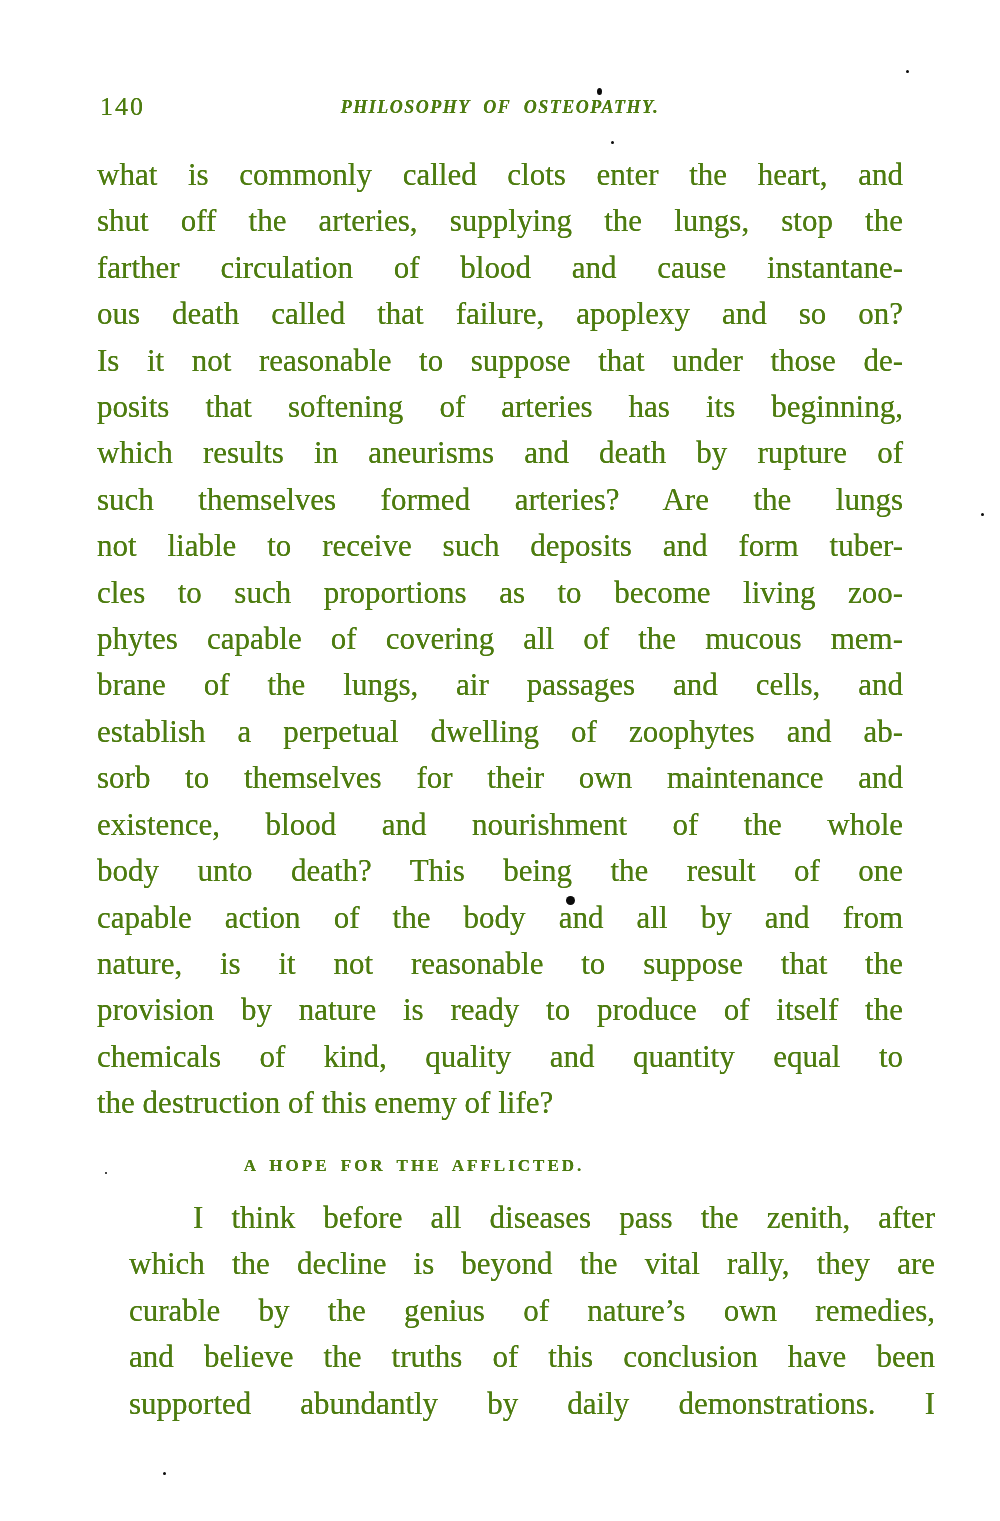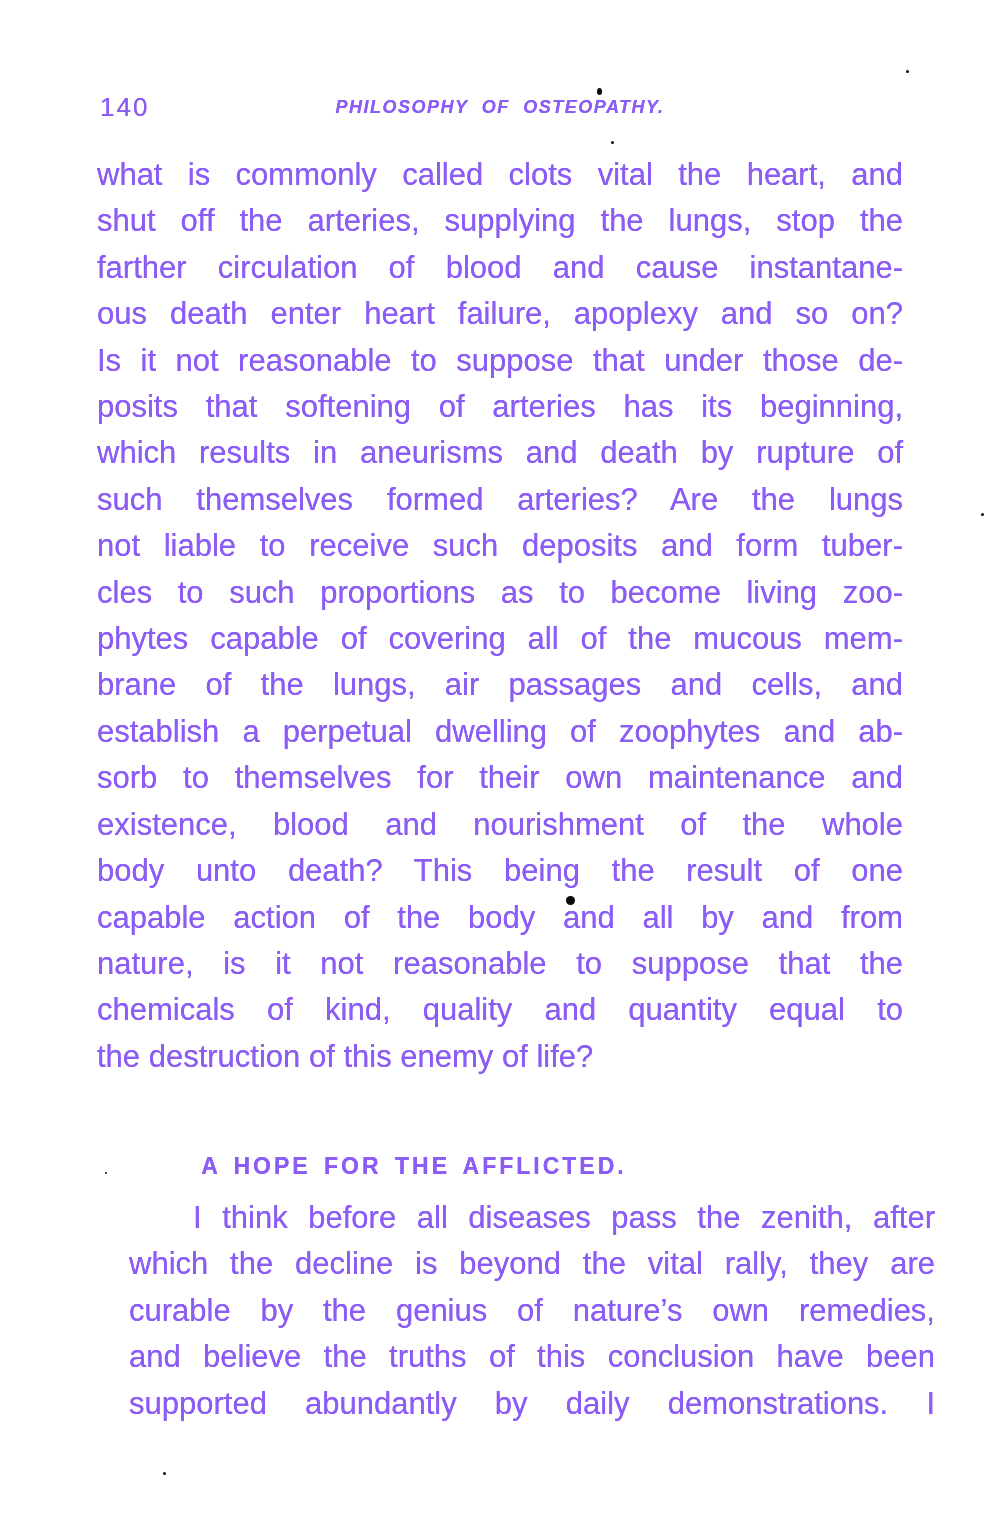--- a/index.html
+++ b/index.html
@@ -6,22 +6,22 @@
     margin: 0;
     padding: 0;
     background: #ffffff;
   }
   .page {
     position: relative;
     width: 1000px;
     height: 1521px;
     background: #ffffff;
     overflow: hidden;
-    font-family: Liberation Sans, sans-serif;
-    color: #8b5cf6;
+    font-family: Liberation Serif, serif;
+    color: #4d7c0f;
   }
   
   .header {
     position: absolute;
     top: 90px;
     left: 0;
     width: 1000px;
     height: 34px;
     line-height: 34px;
   }
@@ -68,21 +68,21 @@
     text-indent: 64px;
   }
   
   .section-heading {
     position: absolute;
     top: 1152px;
     left: 0;
     width: 828px;
     line-height: 28px;
     text-align: center;
-    font-size: 23px;
+    font-size: 17px;
     font-weight: bold;
     letter-spacing: 3px;
     word-spacing: 4px;
     text-shadow: 0 0 0.5px currentColor;
   }
   
   .speck {
     position: absolute;
     background: #0b0b0b;
     border-radius: 50%;
@@ -92,38 +92,39 @@
 <body>
 
 <div class="page">
 
   <div class="header">
     <span class="pagenum">140</span>
     <div class="title">PHILOSOPHY OF OSTEOPATHY.</div>
   </div>
 
   <div class="body-text para1">
-      <div class="line">what is commonly called clots vital the heart, and</div>
+      <div class="line">what is commonly called clots enter the heart, and</div>
       <div class="line">shut off the arteries, supplying the lungs, stop the</div>
       <div class="line">farther circulation of blood and cause instantane-</div>
-      <div class="line">ous death enter heart failure, apoplexy and so on?</div>
+      <div class="line">ous death called that failure, apoplexy and so on?</div>
       <div class="line">Is it not reasonable to suppose that under those de-</div>
       <div class="line">posits that softening of arteries has its beginning,</div>
       <div class="line">which results in aneurisms and death by rupture of</div>
       <div class="line">such themselves formed arteries?  Are the lungs</div>
       <div class="line">not liable to receive such deposits and form tuber-</div>
       <div class="line">cles to such proportions as to become living zoo-</div>
       <div class="line">phytes capable of covering all of the mucous mem-</div>
       <div class="line">brane of the lungs, air passages and cells, and</div>
       <div class="line">establish a perpetual dwelling of zoophytes and ab-</div>
       <div class="line">sorb to themselves for their own maintenance and</div>
       <div class="line">existence, blood and nourishment of the whole</div>
       <div class="line">body unto death?  This being the result of one</div>
       <div class="line">capable action of the body and all by and from</div>
       <div class="line">nature, is it not reasonable to suppose that the</div>
+      <div class="line">provision by nature is ready to produce of itself the</div>
       <div class="line">chemicals of kind, quality and quantity equal to</div>
       <div class="line no-just">the destruction of this enemy of life?</div>
     </div>
 
   <div class="section-heading">A HOPE FOR THE AFFLICTED.</div>
 
   <div class="body-text para2">
       <div class="line indent">I think before all diseases pass the zenith, after</div>
       <div class="line">which the decline is beyond the vital rally, they are</div>
       <div class="line">curable by the genius of nature’s own remedies,</div>

